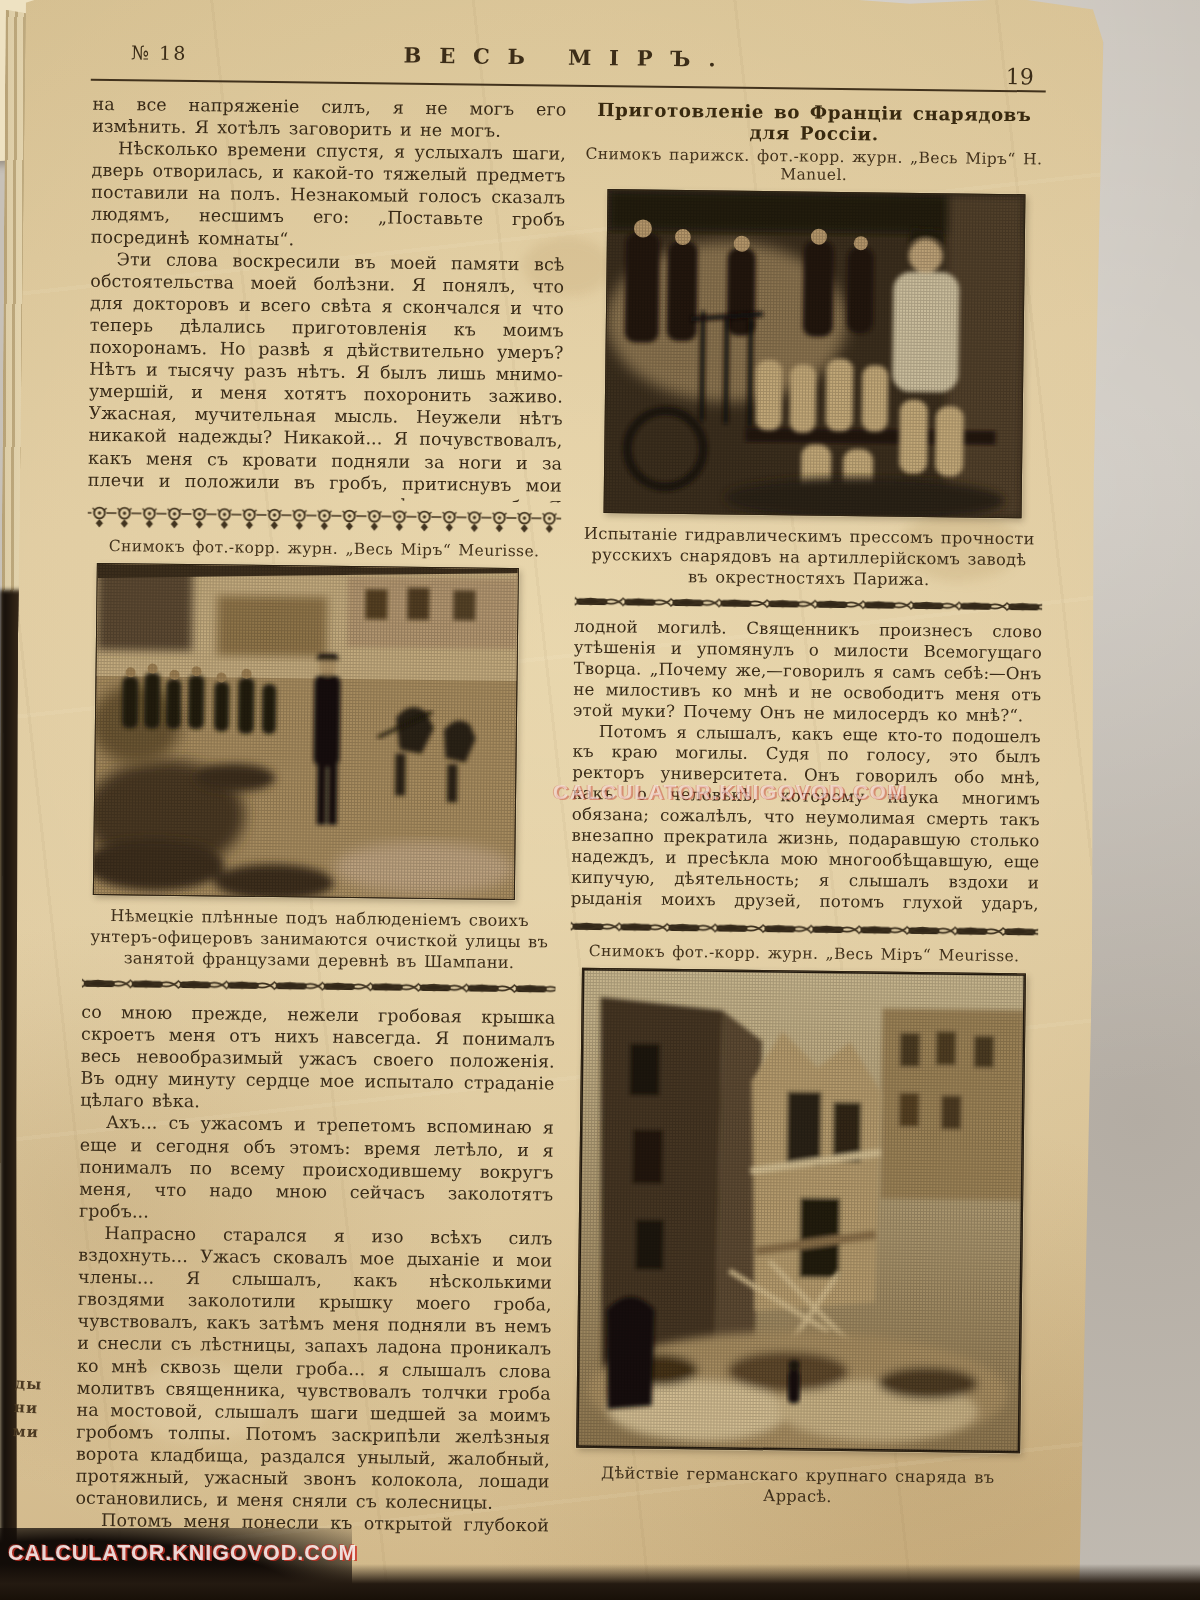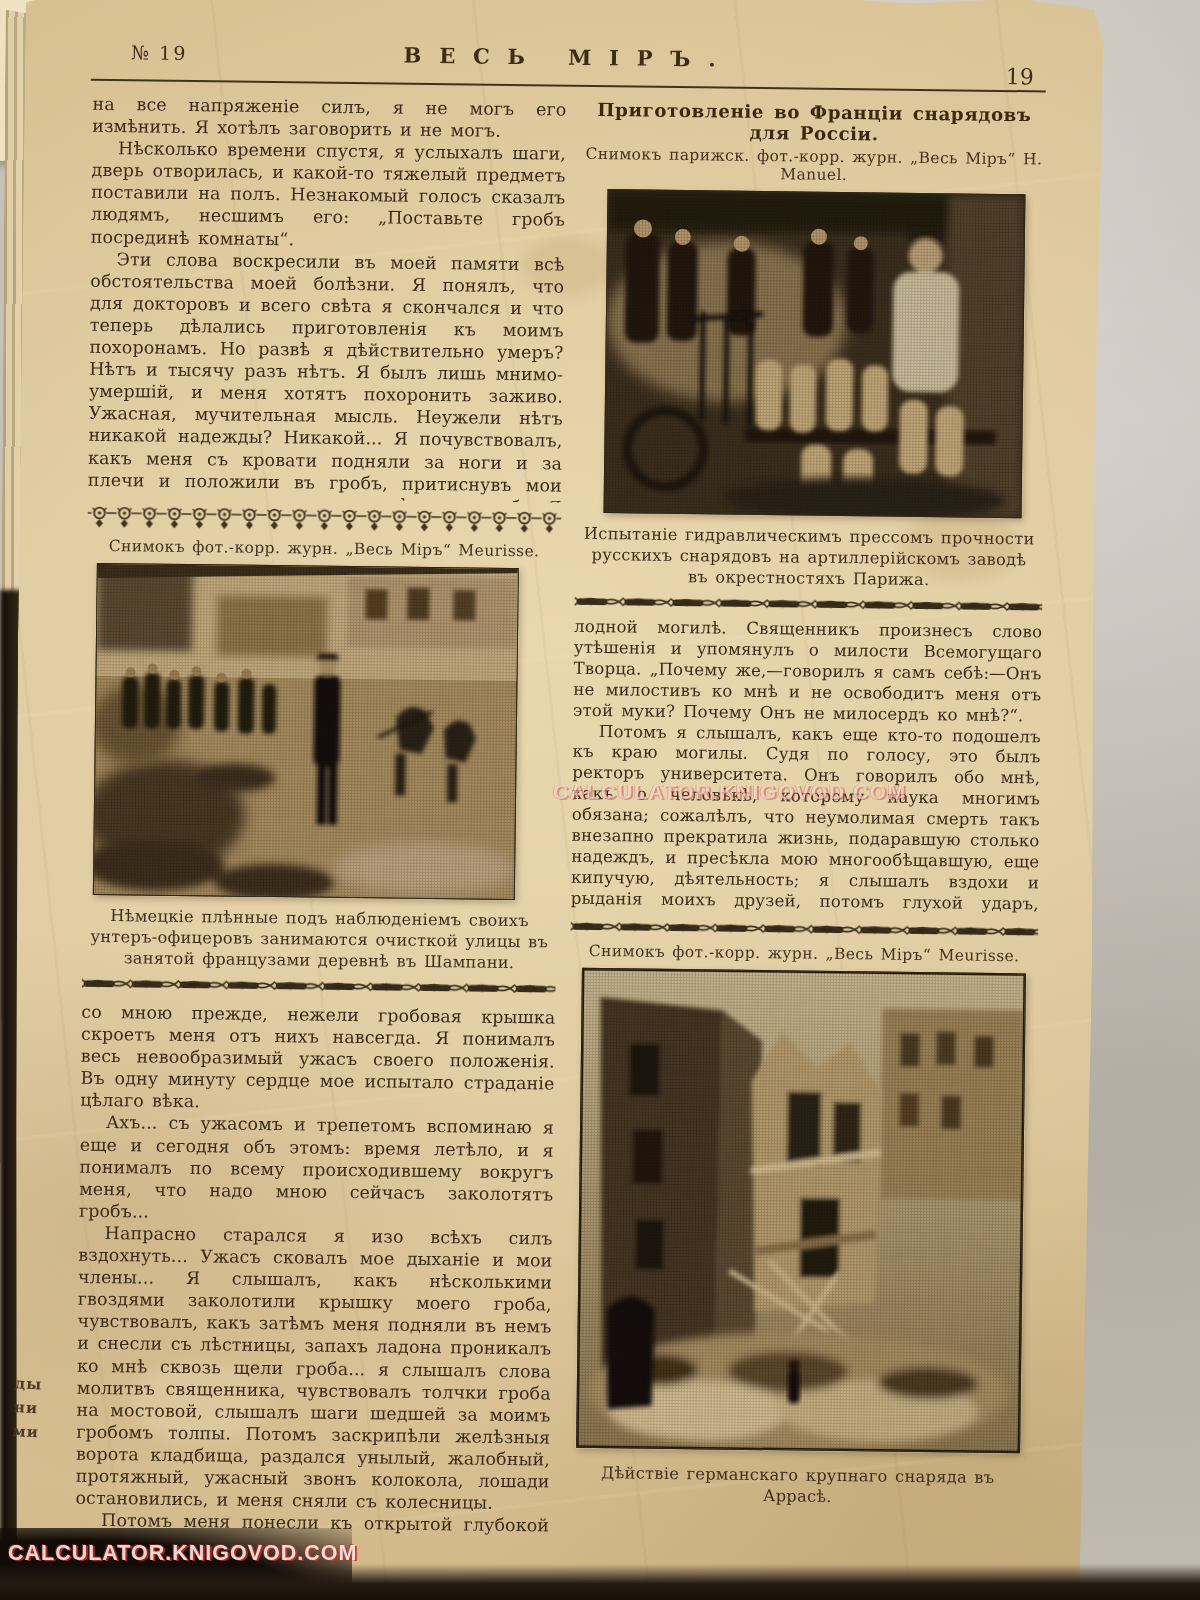--- a/index.html
+++ b/index.html
@@ -118,21 +118,21 @@
   <div class="underpage-left"></div>
   <div class="spine-dark"></div>
 
   <div class="page">
     <div class="page-inner"></div>
     <div class="stain" style="left:500px;top:250px;width:90px;height:60px;background:rgba(150,110,50,.12)"></div>
     <div class="stain" style="left:880px;top:520px;width:120px;height:70px;background:rgba(150,110,50,.14)"></div>
     <div class="stain" style="left:120px;top:1380px;width:140px;height:80px;background:rgba(255,245,215,.18)"></div>
 
     <div class="hdr">
-      <span class="issue">№ 19</span>
+      <span class="issue">№ 18</span>
       <span class="mast">ВЕСЬ МІРЪ.</span>
       <span class="pagenum">19</span>
     </div>
 
     <div class="col col-l">
       <div class="body-text blk-top-l">
         <p>на все напряженіе силъ, я не могъ его измѣнить. Я хотѣлъ заговорить и не могъ.</p>
         <p class="ind">Нѣсколько времени спустя, я услыхалъ шаги, дверь отворилась, и какой-то тяжелый предметъ поставили на полъ. Незнакомый голосъ сказалъ людямъ, несшимъ его: „Поставьте гробъ посрединѣ комнаты“.</p>
         <p class="ind">Эти слова воскресили въ моей памяти всѣ обстоятельства моей болѣзни. Я понялъ, что для докторовъ и всего свѣта я скончался и что теперь дѣлались приготовленія къ моимъ похоронамъ. Но развѣ я дѣйствительно умеръ? Нѣтъ и тысячу разъ нѣтъ. Я былъ лишь мнимо-умершій, и меня хотятъ похоронить заживо. Ужасная, мучительная мысль. Неужели нѣтъ никакой надежды? Никакой... Я почувствовалъ, какъ меня съ кровати подняли за ноги и за плечи и положили въ гробъ, притиснувъ мои руки къ холоднымъ, сырымъ стѣнкамъ гроба. Я хотѣлъ крикнуть и—не могъ. Какія слова могутъ выразить смертельный ужасъ пережитыхъ мною минутъ?</p>
 

